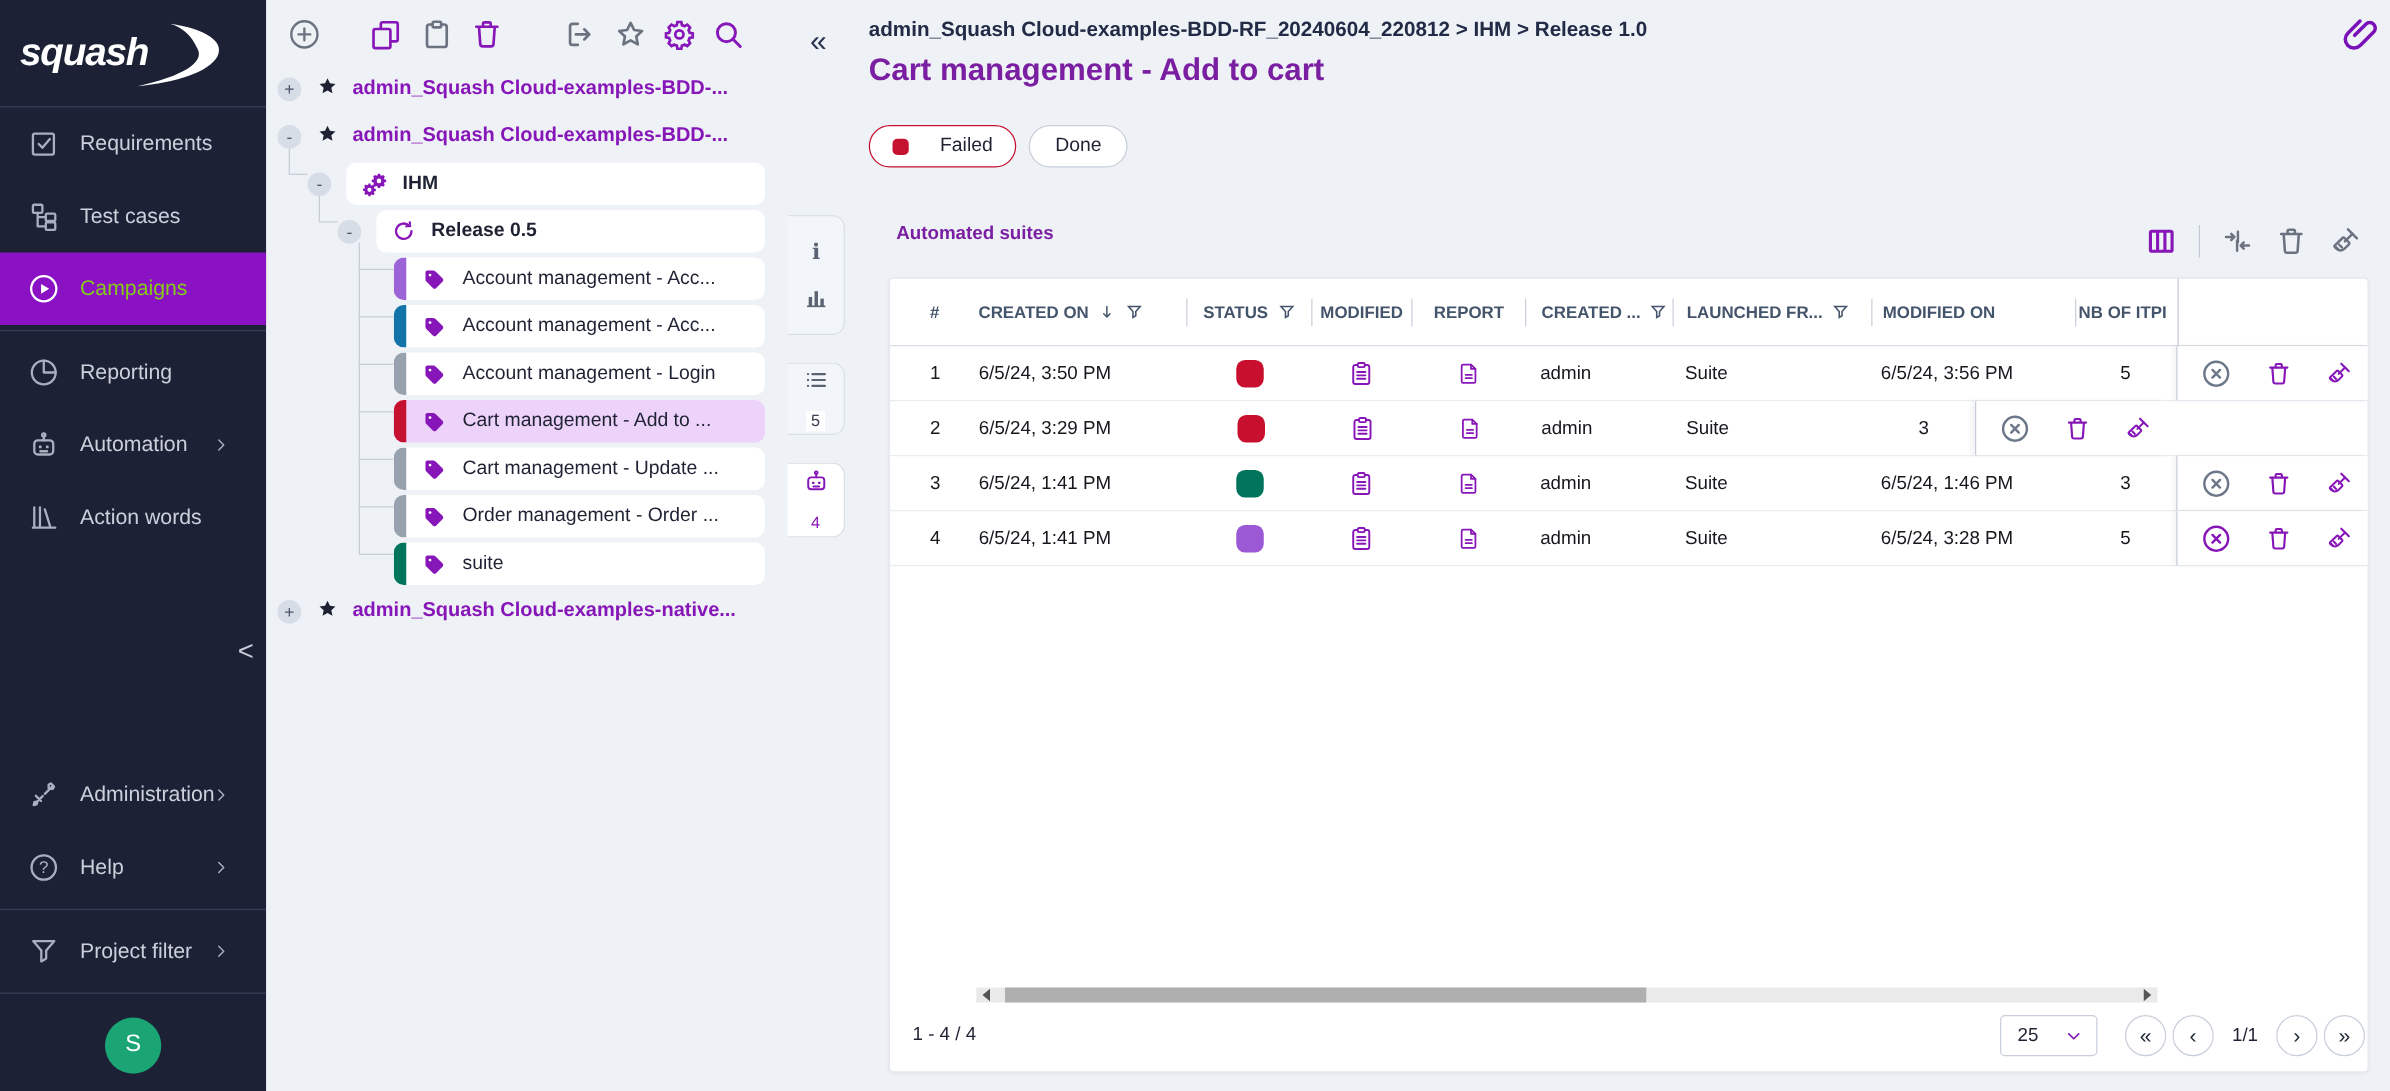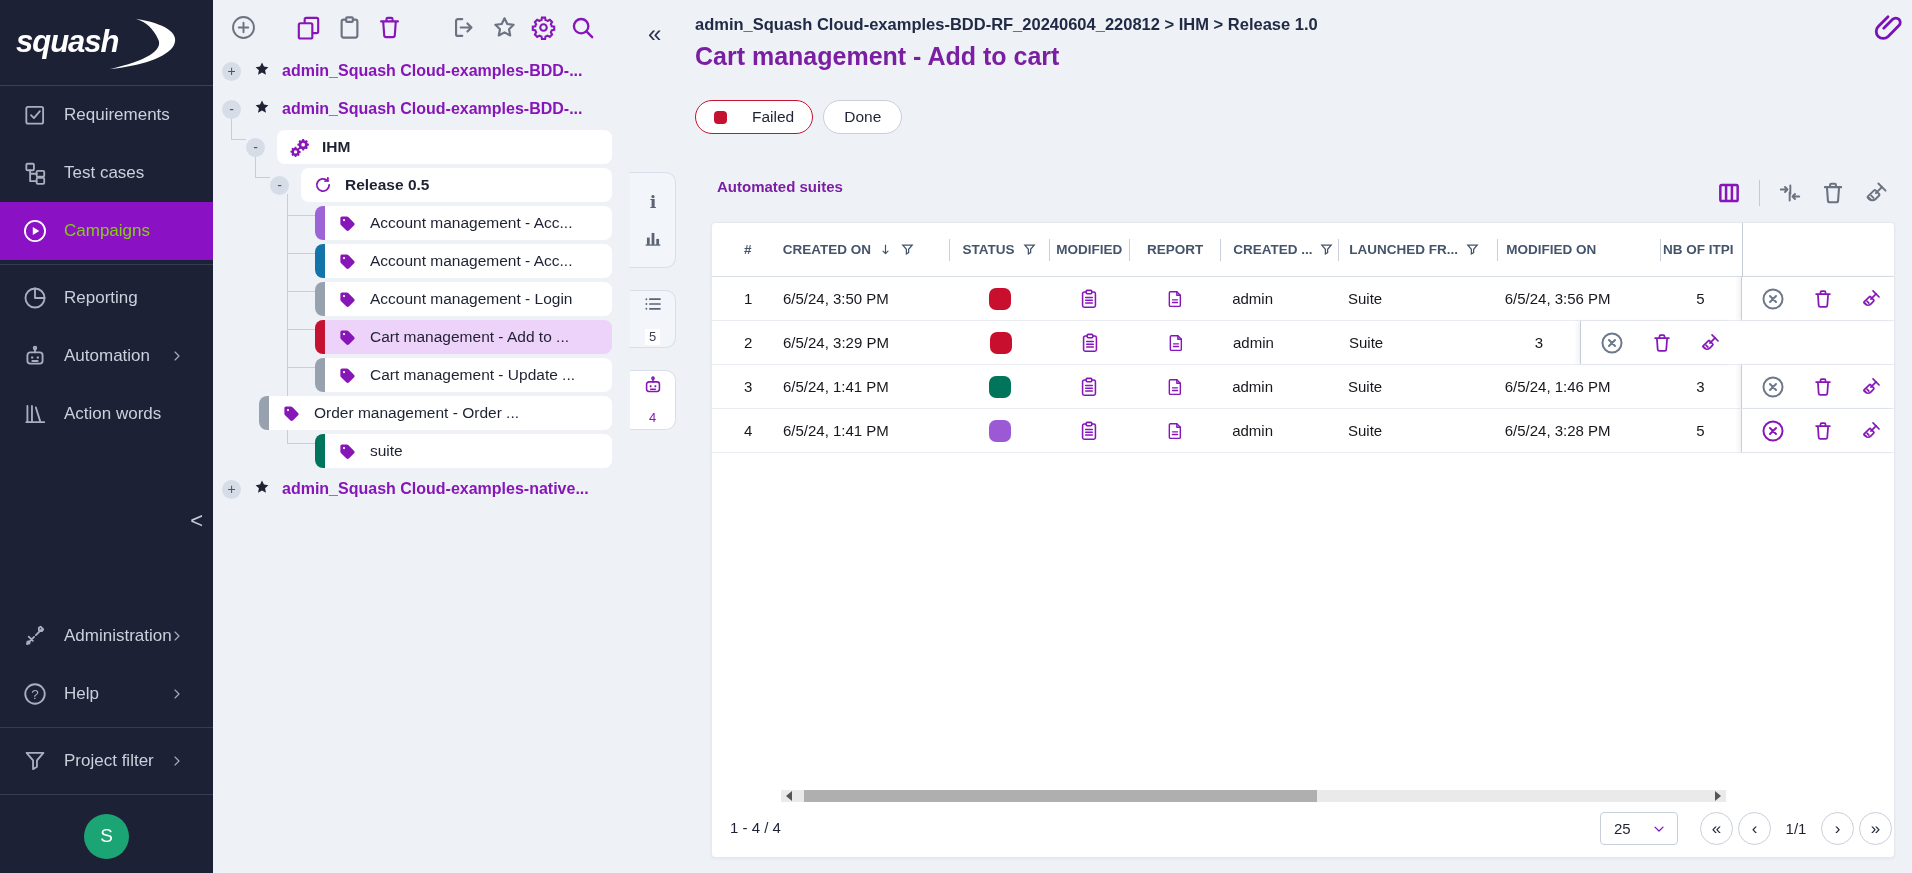--- a/index.html
+++ b/index.html
@@ -372,21 +372,21 @@
       <div class="trw" style="padding-left:102px">
         <div class="leaf-card">
             <span class="strip" style="background: rgb(152, 162, 174);"></span>
           <span class="tag-ic"><svg viewBox="0 0 24 24">
                 <path d="M12.3 3H5.1C3.9 3 3 3.9 3 5.1v7.2c0 .56.22 1.1.62 1.49l7.1 7.1c.82.82 2.15.82 2.97 0l6.7-6.7c.82-.82.82-2.15 0-2.97l-7.1-7.1c-.4-.4-.93-.62-1.5-.62z" fill="currentColor"></path>
                 <circle cx="7.6" cy="7.6" r="1.4" fill="#fff"></circle>
               </svg></span>
           <span class="llabel">Cart management - Update ...</span>
           </div>
       </div>
-      <div class="trw" style="padding-left:46px">
+      <div class="trw" style="padding-left:102px">
         <div class="leaf-card">
             <span class="strip" style="background: rgb(152, 162, 174);"></span>
           <span class="tag-ic"><svg viewBox="0 0 24 24">
                 <path d="M12.3 3H5.1C3.9 3 3 3.9 3 5.1v7.2c0 .56.22 1.1.62 1.49l7.1 7.1c.82.82 2.15.82 2.97 0l6.7-6.7c.82-.82.82-2.15 0-2.97l-7.1-7.1c-.4-.4-.93-.62-1.5-.62z" fill="currentColor"></path>
                 <circle cx="7.6" cy="7.6" r="1.4" fill="#fff"></circle>
               </svg></span>
           <span class="llabel">Order management - Order ...</span>
           </div>
       </div>
       <div class="trw" style="padding-left:102px">

